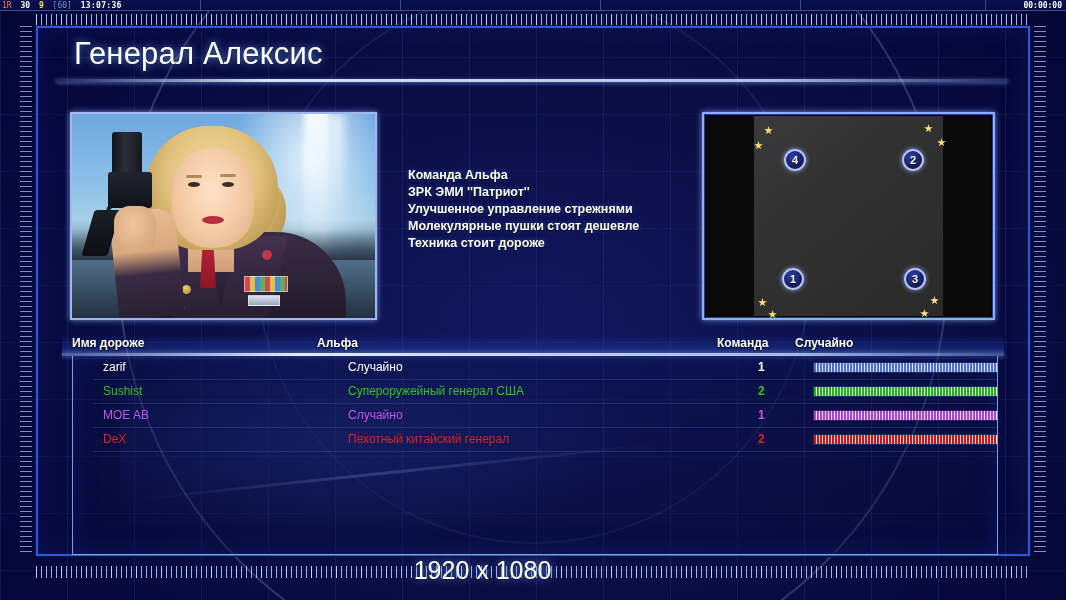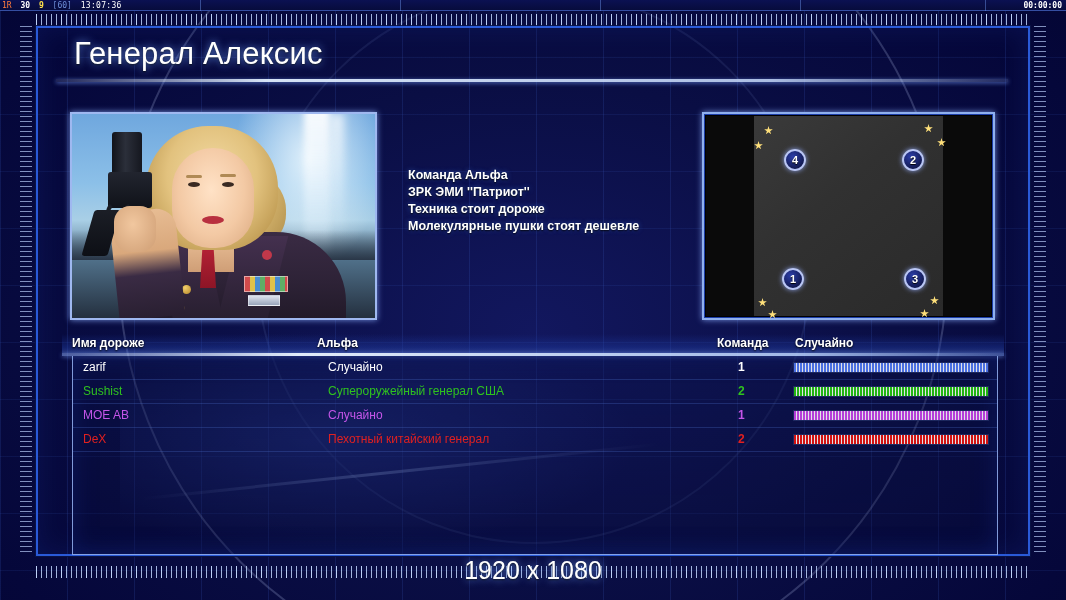--- a/index.html
+++ b/index.html
@@ -78,21 +78,21 @@
     font-size: 8px; line-height: 11px;
     color: #d8e2ff;
     white-space: nowrap;
     z-index: 40;
   }
   #topbar .seg { display: inline-block; padding: 0 2px; }
   #topbar .s1 { color: #ff7b3d; font-weight: normal; }
   #topbar .s2 { color: #ffffff; font-weight: bold; }
   #topbar .s3 { color: #ffe04a; font-weight: bold; }
   #topbar .s4 { color: #6f8fd8; }
-  #topbar .s5 { color: #ffffff; font-weight: normal; letter-spacing: .3px; }
+  #topbar .s5 { color: #ffffff; font-weight: bold; letter-spacing: .3px; }
   #topbar .right { position:absolute; right: 4px; top: 0; color:#ffffff; font-weight:bold; }
   #topbar .divider {
     position:absolute; top:0; height: 11px; width:1px;
     background: rgba(110,150,240,0.45);
   }
 
   
   #outer-frame {
     position: absolute; left: 36px; top: 26px; width: 994px; height: 530px;
     border: 2px solid #2a5ad8;
@@ -319,37 +319,38 @@
     border: 1px solid rgba(150,180,245,0.85);
     border-top: none;
     box-shadow: inset 0 0 22px rgba(15,30,110,0.6);
     background: linear-gradient(to bottom, rgba(10,18,70,0.35), rgba(6,10,50,0.25));
     z-index: 14;
     overflow: hidden;
   }
   .prow {
     position: relative; height: 24px;
     border-bottom: 1px solid rgba(80,115,210,0.28);
+    margin-left: 20px;
   }
   .prow .name { position:absolute; left: 10px; top: 4px; font-size: 12px; }
   .prow .army { position:absolute; left: 255px; top: 4px; font-size: 12px; }
   .prow .team { position:absolute; left: 665px; top: 4px; font-size: 12px; font-weight: bold; }
   .prow .bar-wrap {
     position:absolute; left: 720px; top: 6px; width: 196px; height: 11px;
     background: rgba(6,10,45,0.6);
     border: 1px solid rgba(90,125,215,0.25);
   }
   .prow .bar { position:absolute; left:0; top:0; height: 100%; }
 
   
   #res-band {
     position: absolute; left: 0; top: 556px; width: 1066px; height: 44px; z-index: 16;
   }
   #res-text {
-    position: absolute; left: 0; top: 0; width: 1066px;
+    position: absolute; left: 0; top: 0; width: 965px;
     text-align: center; color: #ffffff; font-size: 25px;
     text-shadow: 0 0 8px rgba(110,160,255,0.9), 0 1px 2px #000;
   }
 </style>
 </head>
 <body>
 
 <div id="screen">
 
   <div class="bg-grid"></div>
@@ -415,22 +416,23 @@
         <div class="gun-slide"></div>
         <div class="gun-guard"></div>
         <div class="gun-grip"></div>
         <div class="hand"></div>
       </div>
     </div>
 
     <div id="description">
         <div>Команда Альфа</div>
         <div>ЗРК ЭМИ ''Патриот''</div>
+        <div>Улучшенное управление стрежнями</div>
+        <div>Молекулярные пушки стоят дешевле</div>
         <div>Техника стоит дороже</div>
-        <div>Молекулярные пушки стоят дешевле</div>
       </div>
 
     <div id="map-frame">
       <div id="map-canvas">
         <div id="map-terrain"></div>
       <div class="map-star" style="left: 58px; top: 10px;"></div>
           <div class="map-star" style="left: 48px; top: 25px;"></div>
           <div class="map-star" style="left: 218px; top: 8px;"></div>
           <div class="map-star" style="left: 231px; top: 22px;"></div>
           <div class="map-star" style="left: 52px; top: 182px;"></div>

